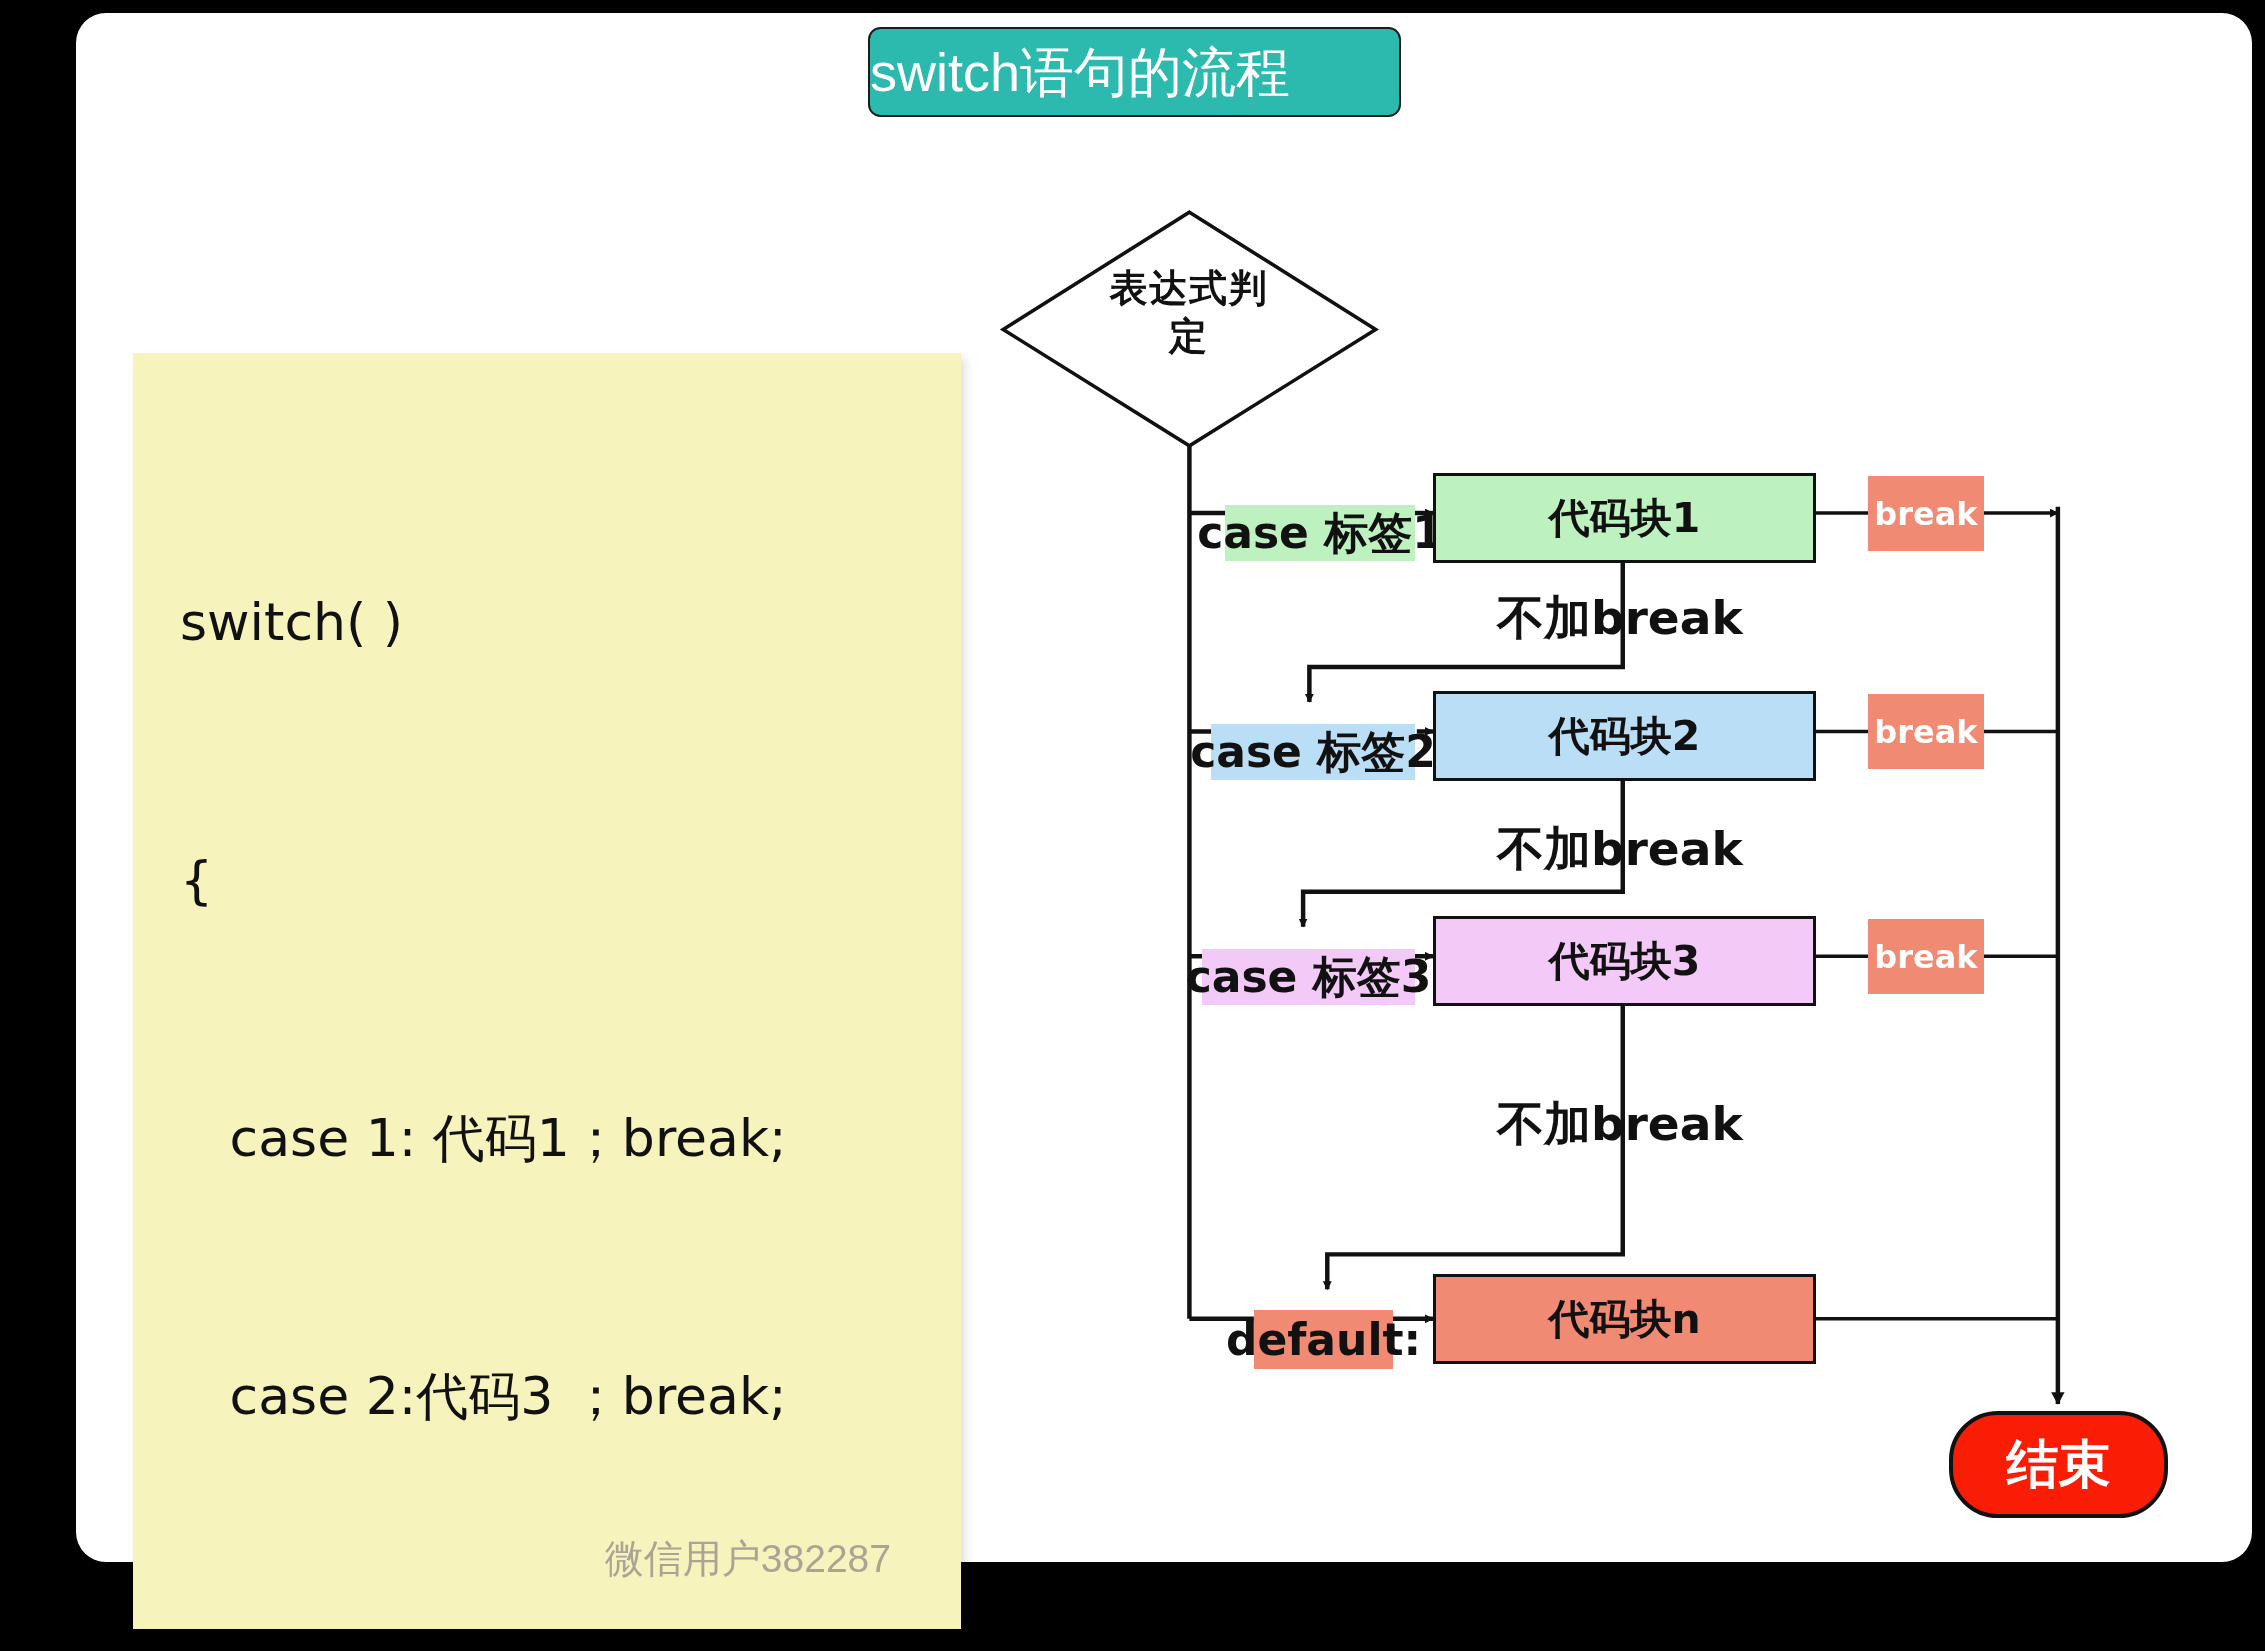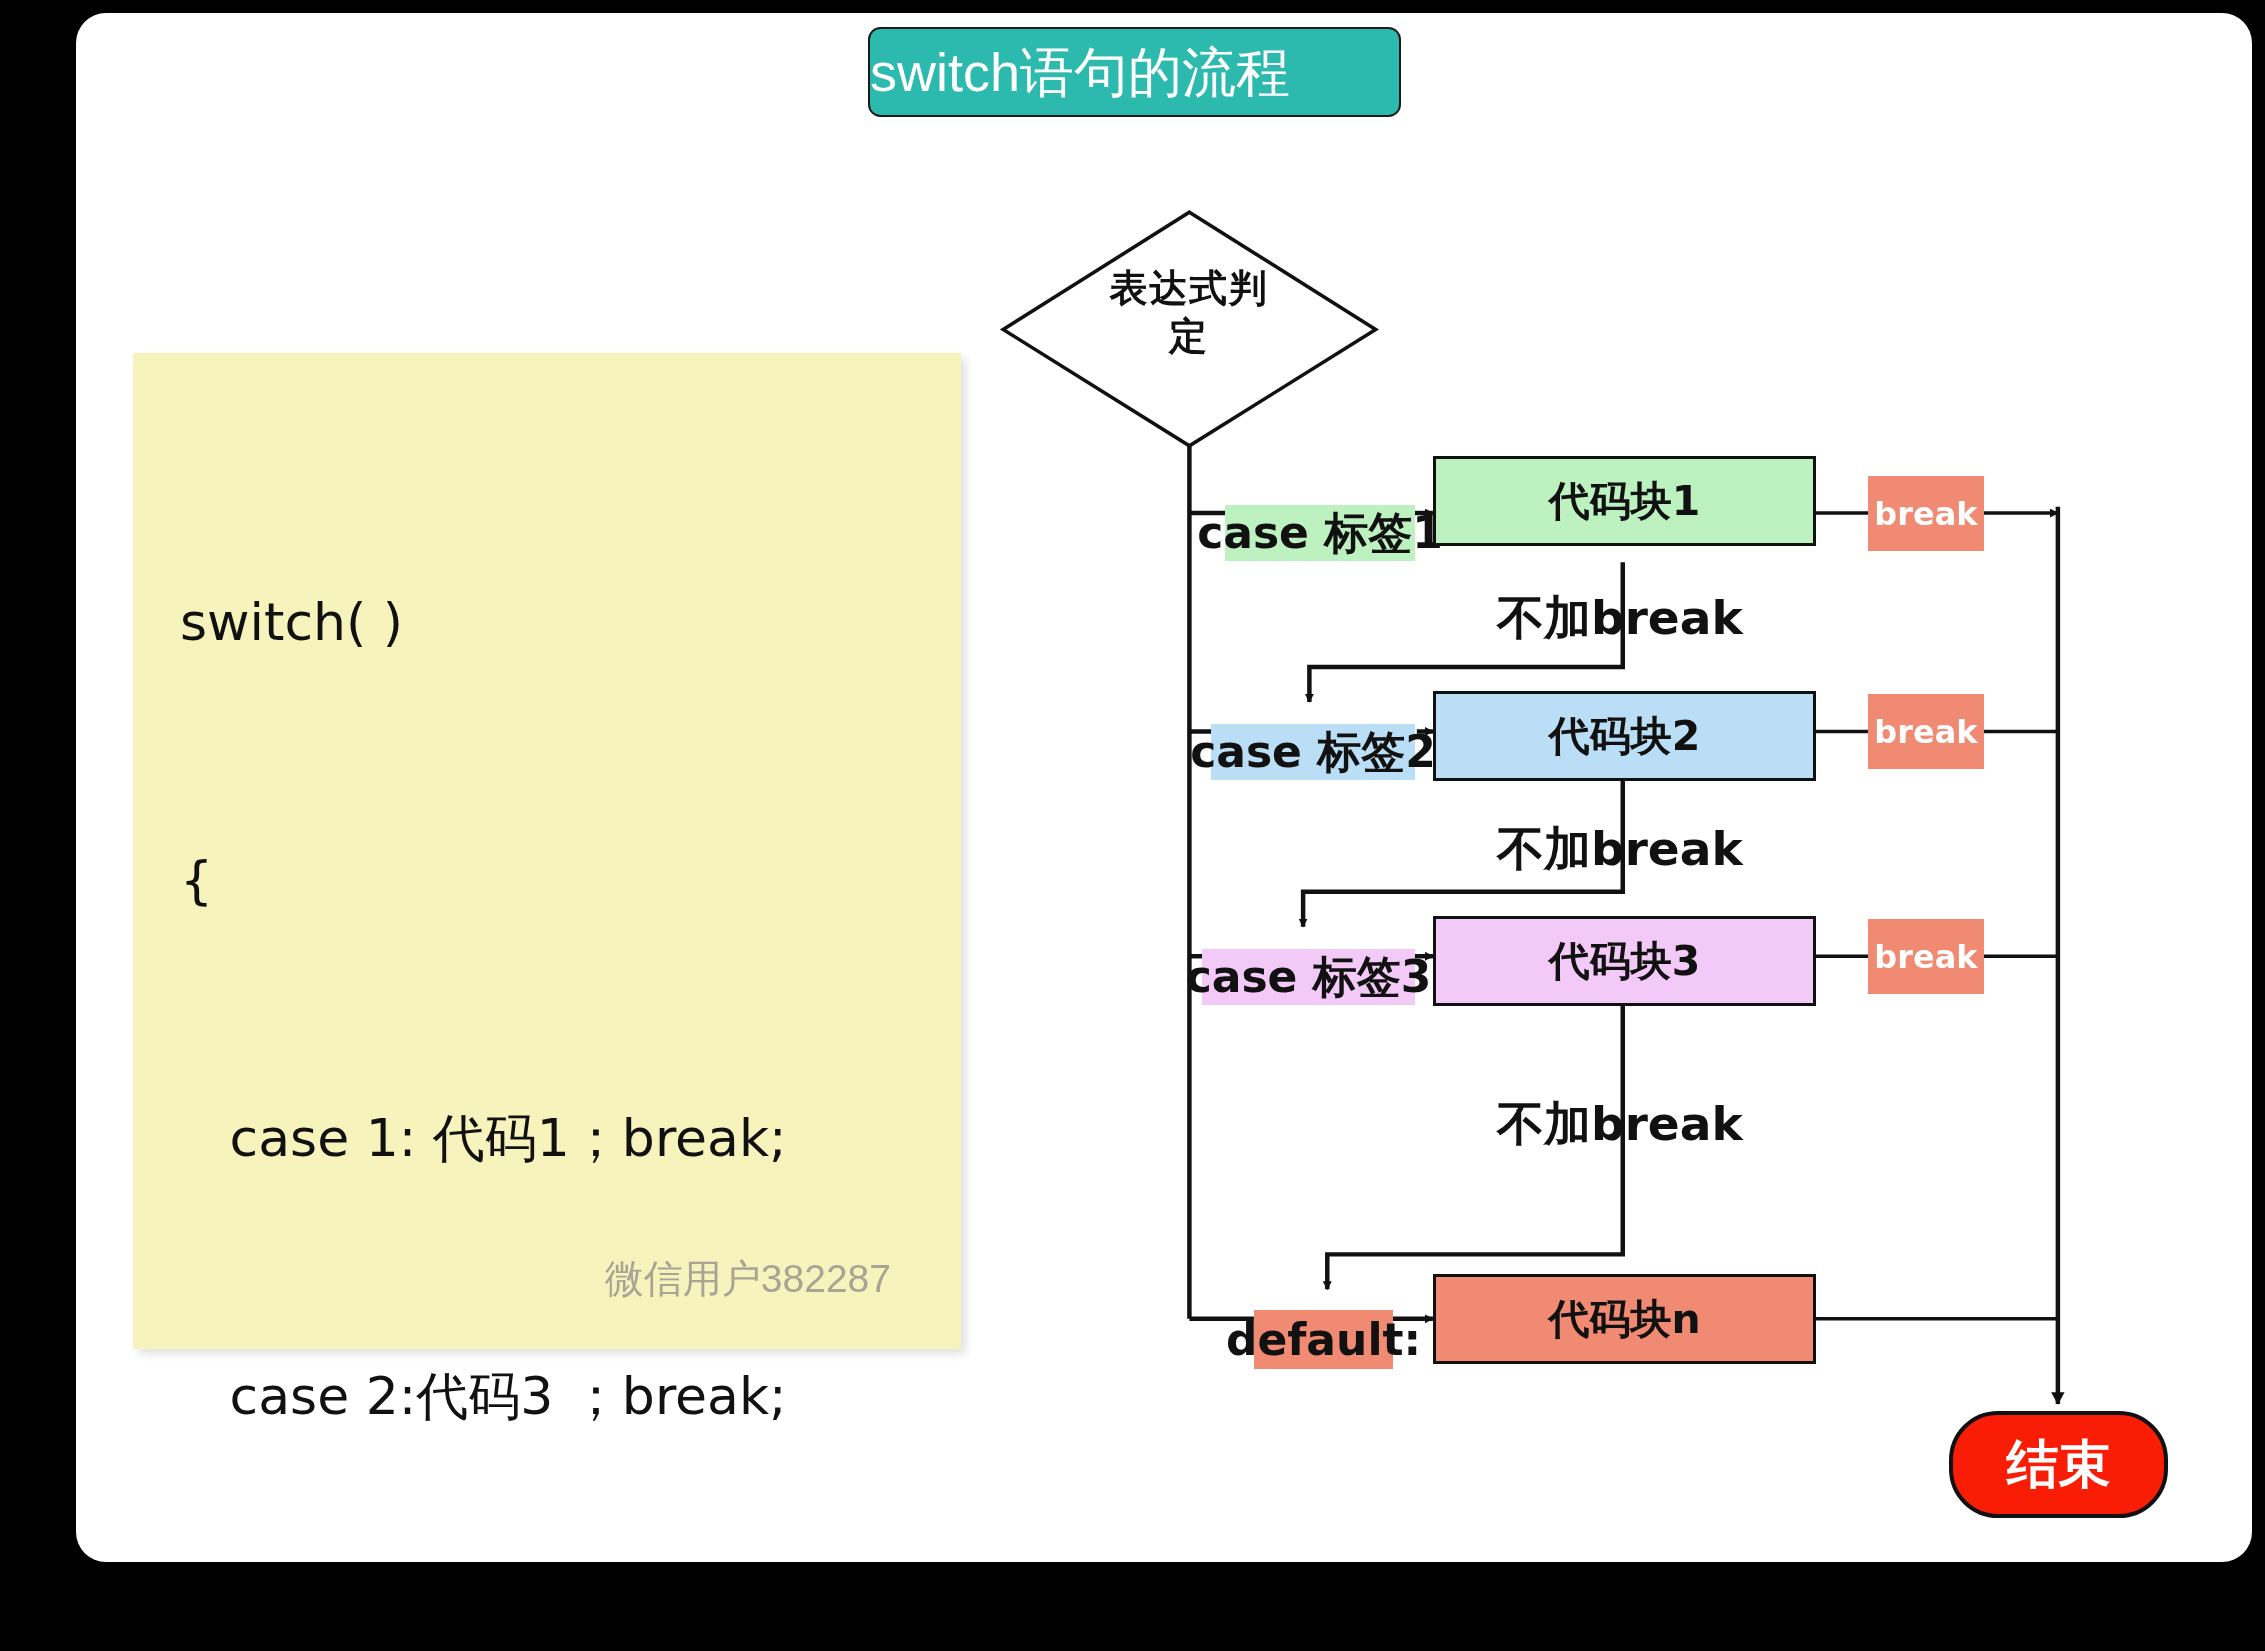--- a/index.html
+++ b/index.html
@@ -78,21 +78,21 @@
     color: #111111;
     letter-spacing: 1.8px;
   }
 
   
   #code-card {
     position: absolute;
     left: 133px;
     top: 353px;
     width: 828px;
-    height: 996px;
+    height: 1276px;
     background: #f7f3bd;
     box-shadow: 5.4px 5.4px 9px rgba(0,0,0,0.13);
     box-sizing: border-box;
     padding: 54px 0 0 0;
   }
   #code-lines {
     font-family: "DejaVu Sans", sans-serif;
     font-size: 52px;
     line-height: 86px;
     color: #111111;
@@ -254,21 +254,21 @@
       
       
       
     </div>
     <div id="watermark">微信用户382287</div>
   </div>
 
   <div class="case-label" style="left:1225px; top:485px; width:190px; background:#bdf2c0;">
     <span>case 标签1</span>
   </div>
-  <div class="code-box" style="left:1433px; top:456px; width:383px; height:90px; background:#bdf2c0;">
+  <div class="code-box" style="left:1433px; top:473px; width:383px; height:90px; background:#bdf2c0;">
     <span>代码块1</span>
   </div>
   <div class="break-box" style="left:1868px; top:476px; width:116px; height:75px;">
     <span>break</span>
   </div>
   <div class="nobreak" style="left:1497px; top:587px;">不加break</div>
 
   <div class="case-label" style="left:1211px; top:704px; width:204px; background:#badef5;">
     <span>case 标签2</span>
   </div>

